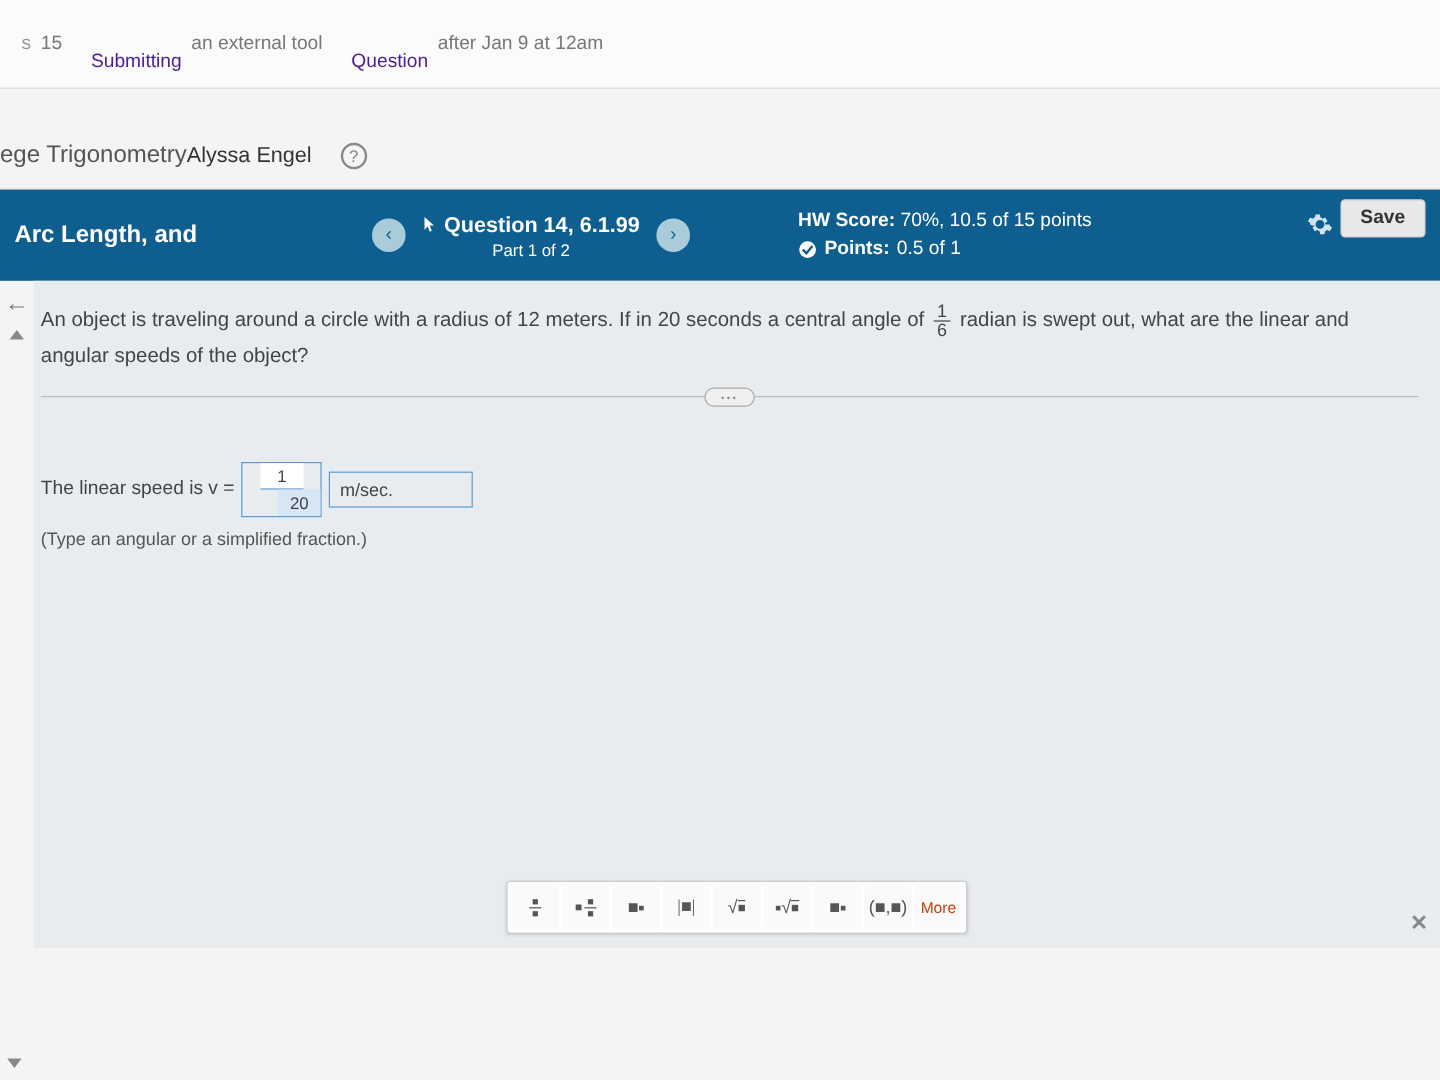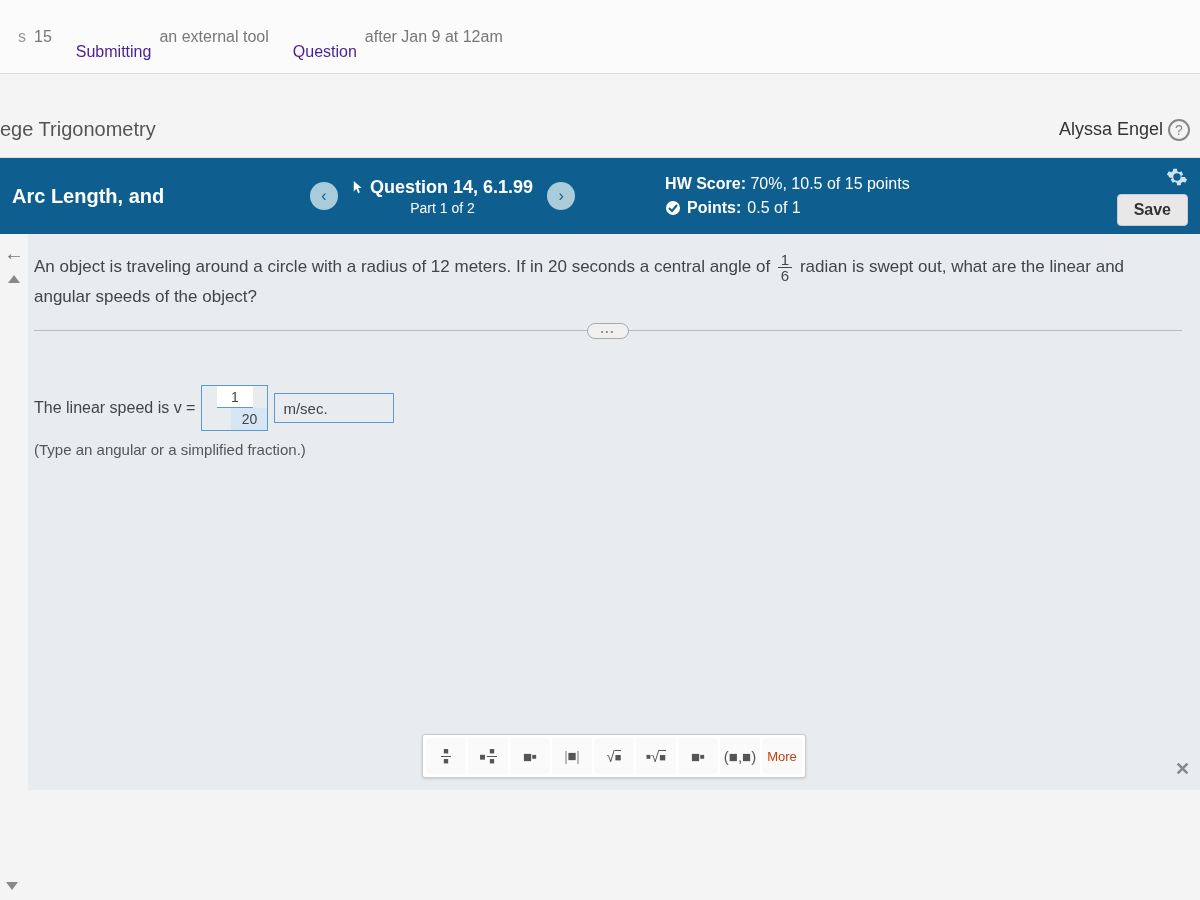--- a/index.html
+++ b/index.html
@@ -3,38 +3,38 @@
 <meta charset="utf-8">
 <style>
 * { box-sizing: border-box; margin: 0; padding: 0; }
 body { font-family: Arial, Helvetica, sans-serif; background: #f4f4f4; width: 1200px; height: 900px; overflow: hidden; }
 
 .top-bar { padding: 12px 18px; background: #fbfbfb; border-bottom: 1px solid #ddd; display: flex; align-items: center; gap: 24px; font-size: 16px; color: #555; }
 .top-bar .label { color: #4c1d95; margin-top: 31px; }
 .top-bar .value { color: #777; margin-left: -16px; }
 .top-bar .partial { color: #999; }
 
-.course-row { padding: 44px 0 16px 0; display: flex; justify-content: space-between; align-items: center; border-bottom: 1px solid #ddd; }
+.course-row { padding: 44px 0 16px 0; display: flex; align-items: center; border-bottom: 1px solid #ddd; }
 .course-title { font-size: 20px; color: #555; padding-left: 0; }
-.user-area { display: flex; align-items: center; gap: 5px; padding-right: 10px; font-size: 18px; color: #333; }
+.user-area { display: flex; align-items: center; gap: 24px; padding-right: 10px; font-size: 18px; color: #333; }
 .help-icon { width: 22px; height: 22px; border-radius: 50%; border: 2px solid #888; display: flex; align-items: center; justify-content: center; font-size: 14px; color: #888; }
 
 .blue-bar { background: #0e5f8f; color: #fff; display: flex; align-items: center; padding: 14px 10px; position: relative; min-height: 76px; }
 .section-title { font-size: 20px; font-weight: bold; width: 300px; padding-left: 2px; }
 .nav-area { display: flex; align-items: center; gap: 8px; }
 .nav-btn { width: 28px; height: 28px; border-radius: 50%; background: #aaccda; color: #0e5f8f; display: flex; align-items: center; justify-content: center; font-size: 16px; cursor: pointer; border: none; }
 .q-info { text-align: center; padding: 0 6px; }
 .q-title { font-weight: bold; font-size: 18px; display: flex; align-items: center; justify-content: center; gap: 4px; }
 .cursor-arrow { width: 14px; height: 14px; }
 .q-sub { font-size: 14px; margin-top: 2px; }
 .score-area { margin-left: 90px; font-size: 16px; line-height: 1.5; }
 .score-area .b { font-weight: bold; }
 .points-row { display: flex; align-items: center; gap: 6px; }
 .check-circle { width: 16px; height: 16px; }
-.right-controls { position: absolute; right: 12px; top: 8px; display: flex; flex-direction: column; align-items: flex-end; gap: 6px; }
+.right-controls { position: absolute; right: 12px; top: 8px; display: flex; flex-direction: row; align-items: flex-end; gap: 6px; }
 .gear-icon { width: 22px; height: 22px; }
 .save-btn { background: #e8e8e8; color: #333; border: 1px solid #ccc; border-radius: 4px; padding: 6px 16px; font-size: 16px; font-weight: bold; cursor: pointer; }
 
 .content-wrap { display: flex; }
 .left-rail { width: 28px; display: flex; flex-direction: column; align-items: center; padding-top: 4px; gap: 6px; }
 .back-chevron { font-size: 20px; color: #777; cursor: pointer; background: none; border: none; padding: 4px; }
 .scroll-up { width: 0; height: 0; border-left: 6px solid transparent; border-right: 6px solid transparent; border-bottom: 8px solid #888; cursor: pointer; }
 .scroll-down { width: 0; height: 0; border-left: 6px solid transparent; border-right: 6px solid transparent; border-top: 8px solid #888; cursor: pointer; margin-top: auto; }
 
 .question-area { flex: 1; padding: 18px 18px 0 6px; background: #e9ecef; color: #444; font-size: 17px; position: relative; min-height: 556px; }

